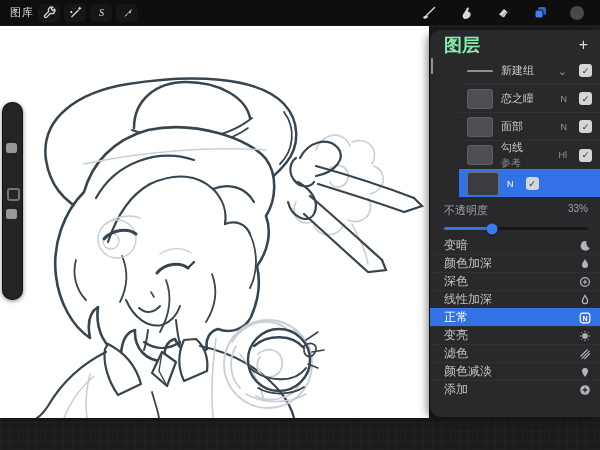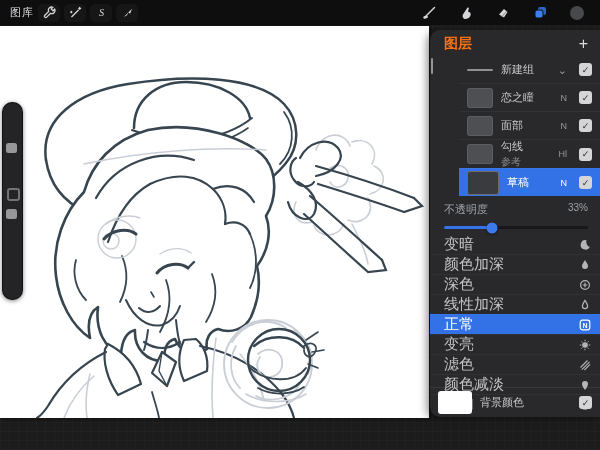--- a/index.html
+++ b/index.html
@@ -27,21 +27,21 @@
   .sidebar{position:absolute;left:2px;top:102px;width:19px;height:196px;background:#242427;
            border-radius:10px;z-index:20;box-shadow:0 1px 4px rgba(0,0,0,.5);
            border:1px solid rgba(0,0,0,.45);}
   .sb-handle{position:absolute;left:3px;width:11px;height:10px;border-radius:2.5px;background:#97979a;}
   .sb-square{position:absolute;left:3.5px;width:9px;height:9px;border:2px solid #737377;border-radius:3px;}
   
   .panel{position:absolute;left:430px;top:30px;width:170px;height:387px;background:#29292b;
          border-radius:10px 0 0 10px;z-index:25;display:flex;flex-direction:column;
          box-shadow:-3px 2px 8px rgba(0,0,0,.45);}
   .p-header{height:25px;display:flex;align-items:center;padding:2px 12px 0 14px;}
-  .p-title{color:#f97316;font-size:14px;font-weight:bold;}
+  .p-title{color:#86efac;font-size:18px;font-weight:bold;}
   .p-add{margin-left:auto;color:#dcdcde;font-size:16px;line-height:14px;cursor:default;}
   .scrollhint{position:absolute;left:1px;top:28px;width:2px;height:16px;border-radius:1px;
               background:rgba(255,255,255,.5);}
   .layers{height:140px;display:flex;flex-direction:column;margin-left:29px;}
   .lrow{height:28px;display:flex;align-items:center;gap:8px;padding:0 8px;position:relative;}
   .lrow + .lrow{border-top:1px solid rgba(255,255,255,.045);}
   .thumb{width:26px;height:20px;border-radius:3px;background:#4e4f53;
          box-shadow:inset 0 0 0 1px rgba(255,255,255,.09);flex:none;}
   .groupline{width:26px;height:2px;border-radius:1px;background:#909093;flex:none;}
   .lname{flex:1;color:#c9c9cb;font-size:11px;white-space:nowrap;overflow:hidden;}
@@ -61,21 +61,21 @@
   .op-labels{display:flex;font-size:11px;color:#9aa0a9;}
   .op-val{margin-left:auto;font-size:10px;}
   .slider{position:relative;margin-top:9px;height:3px;border-radius:2px;background:#18181a;}
   .slider .fill{position:absolute;left:0;top:0;bottom:0;border-radius:2px;background:#3574e8;}
   .slider .dot{position:absolute;top:50%;width:11px;height:11px;border-radius:50%;
                background:#3e79ea;transform:translate(-50%,-50%);box-shadow:0 1px 2px rgba(0,0,0,.5);}
   
   .blend{height:152px;display:flex;flex-direction:column;}
   .brow{flex:1;display:flex;align-items:center;padding:0 9px 0 14px;}
   .brow + .brow{border-top:1px solid rgba(255,255,255,.04);}
-  .blabel{flex:1;font-size:15px;color:#c4c4c6;}
+  .blabel{flex:1;font-size:12px;color:#c4c4c6;}
   .bicon{width:12px;height:12px;color:#b4b5b9;flex:none;display:flex;}
   .brow.selected{background:#3371e7;}
   .brow.selected .blabel{color:#fff;font-family:Liberation Serif, serif;}
   .brow.selected .bicon{color:#fff;}
   
   .bgrow{height:30px;display:flex;align-items:center;gap:8px;padding:0 8px;
          border-top:1px solid rgba(255,255,255,.07);}
   .swatch{width:34px;height:23px;border-radius:3px;background:#ffffff;flex:none;}
   .bglabel{flex:1;color:#c4c4c6;font-size:11px;}
 </style>
@@ -284,21 +284,20 @@
         <span class="chk"></span>
       </div>
       <div class="lrow">
         <span class="thumb"></span>
         <span class="lname"><span>勾线</span><span class="lsub">参考</span></span>
         <span class="lmode">Hl</span>
         <span class="chk"></span>
       </div>
       <div class="lrow selected">
         <span class="thumb"></span>
-        <span class="lname">草稿</span>
         <span class="lmode">N</span>
         <span class="chk"></span>
       </div>
     </div>
 
     <div class="opacity">
       <div class="op-labels">
         <span>不透明度</span>
         <span class="op-val">33%</span>
       </div>
@@ -380,20 +379,15 @@
         <span class="blabel">添加</span>
         <span class="bicon">
             <svg width="12" height="12" viewBox="0 0 12 12">
               <circle cx="6" cy="6" r="4.8" fill="currentColor"></circle>
               <path d="M6 3.6v4.8M3.6 6h4.8" stroke="#29292b" stroke-width="1.3"></path>
             </svg>
           </span>
       </div>
     </div>
 
-    <div class="bgrow">
-      <span class="swatch"></span>
-      <span class="bglabel">背景颜色</span>
-      <span class="chk"></span>
-    </div>
   </div>
 
 </div>
 
 </body></html>

